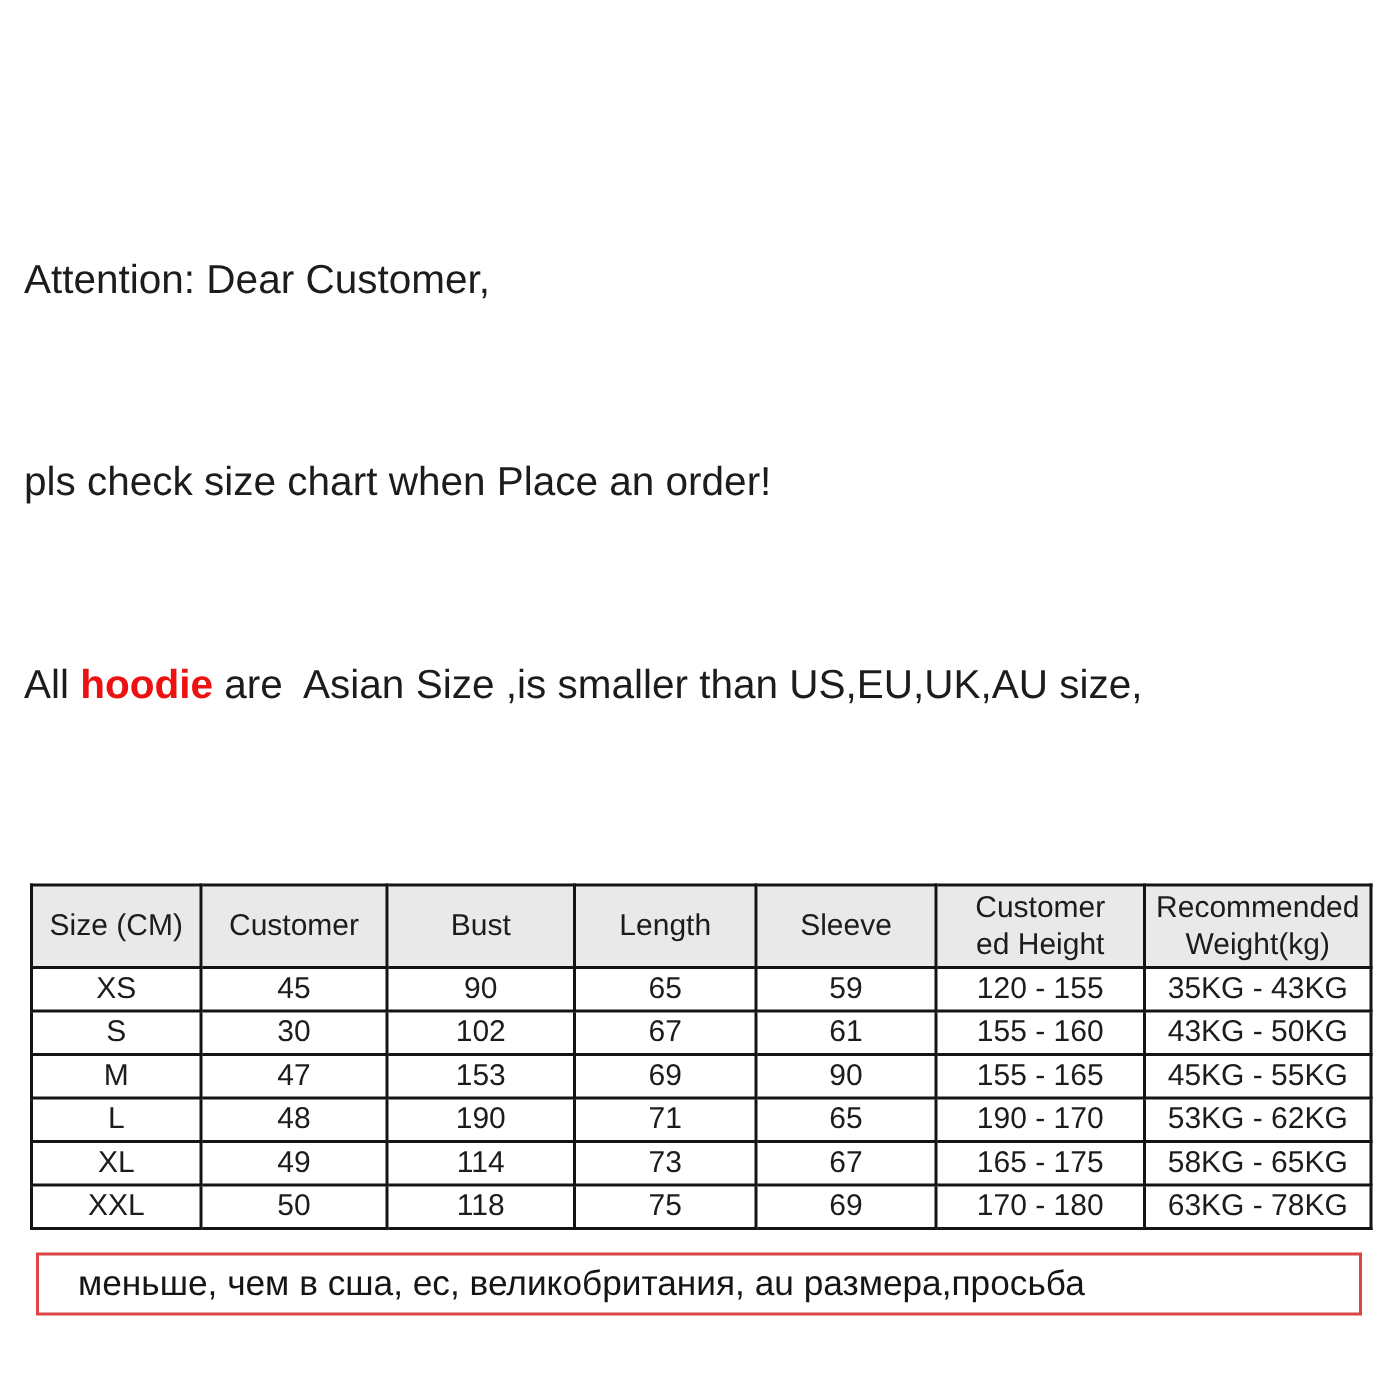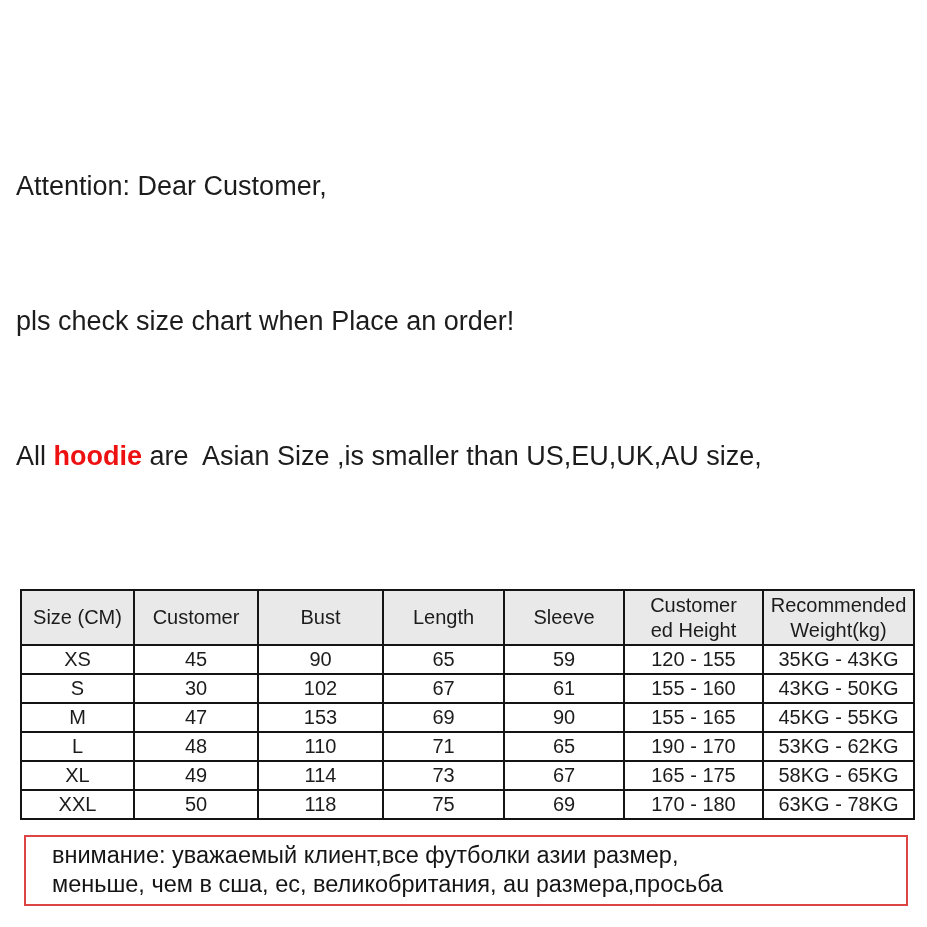--- a/index.html
+++ b/index.html
@@ -109,21 +109,21 @@
             <td>47</td>
             <td>153</td>
             <td>69</td>
             <td>90</td>
             <td>155 - 165</td>
             <td>45KG - 55KG</td>
           </tr>
           <tr>
             <td>L</td>
             <td>48</td>
-            <td>110</td>
+            <td>190</td>
             <td>71</td>
             <td>65</td>
             <td>190 - 170</td>
             <td>53KG - 62KG</td>
           </tr>
           <tr>
             <td>XL</td>
             <td>49</td>
             <td>114</td>
             <td>73</td>
@@ -138,18 +138,17 @@
             <td>75</td>
             <td>69</td>
             <td>170 - 180</td>
             <td>63KG - 78KG</td>
           </tr>
         </tbody>
     </table>
   </div>
 
   <div class="notice">
-    <div class="line">внимание: уважаемый клиент,все футболки азии размер,</div>
     <div class="line">меньше, чем в сша, ес, великобритания, au размера,просьба</div>
 
   </div>
 
 </div>
 
 </body></html>

